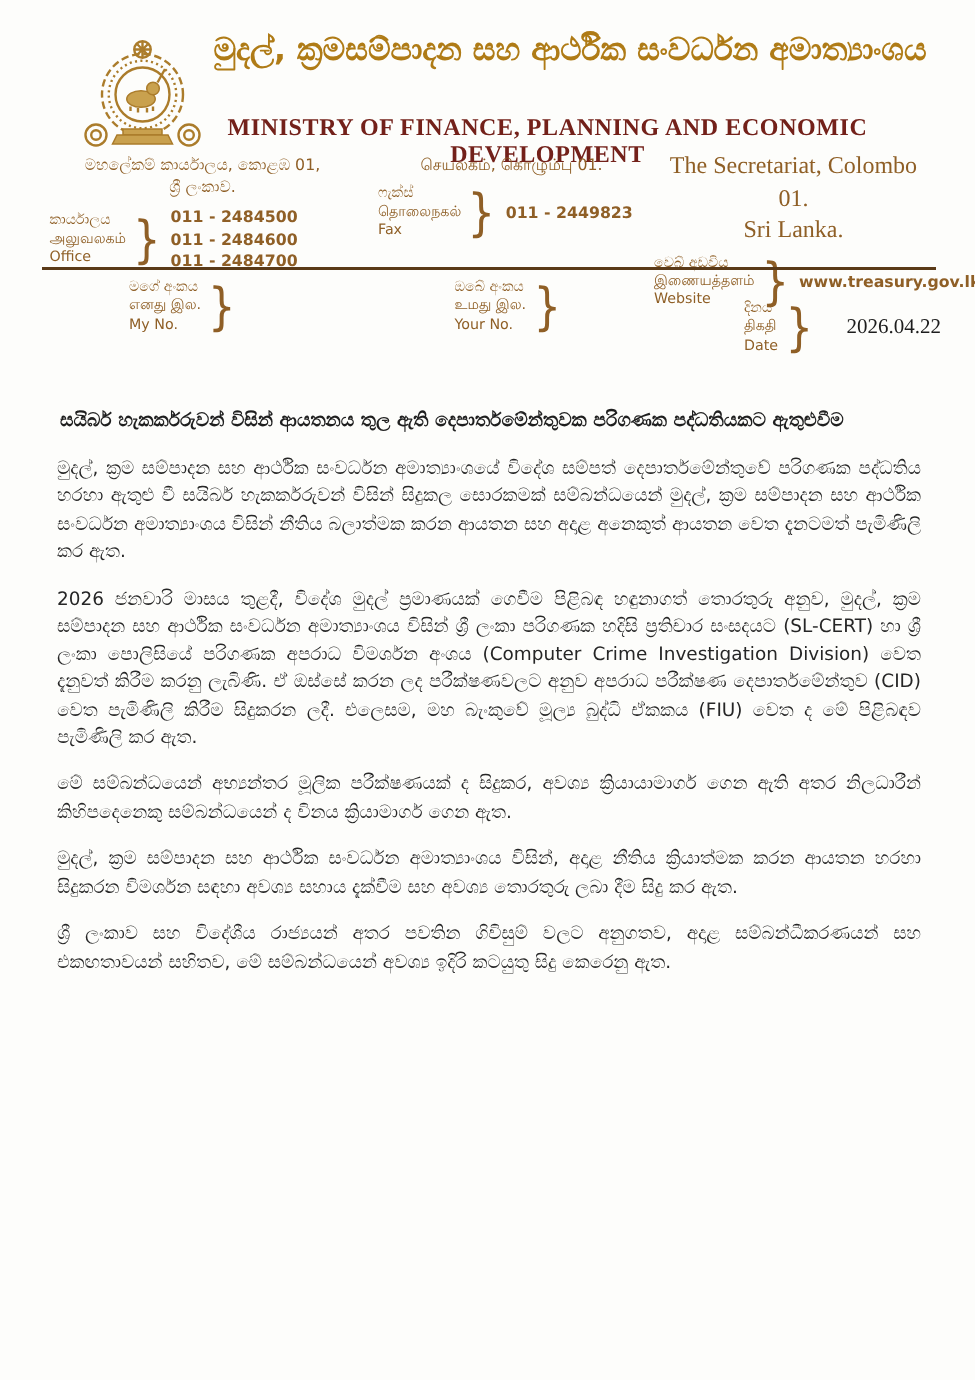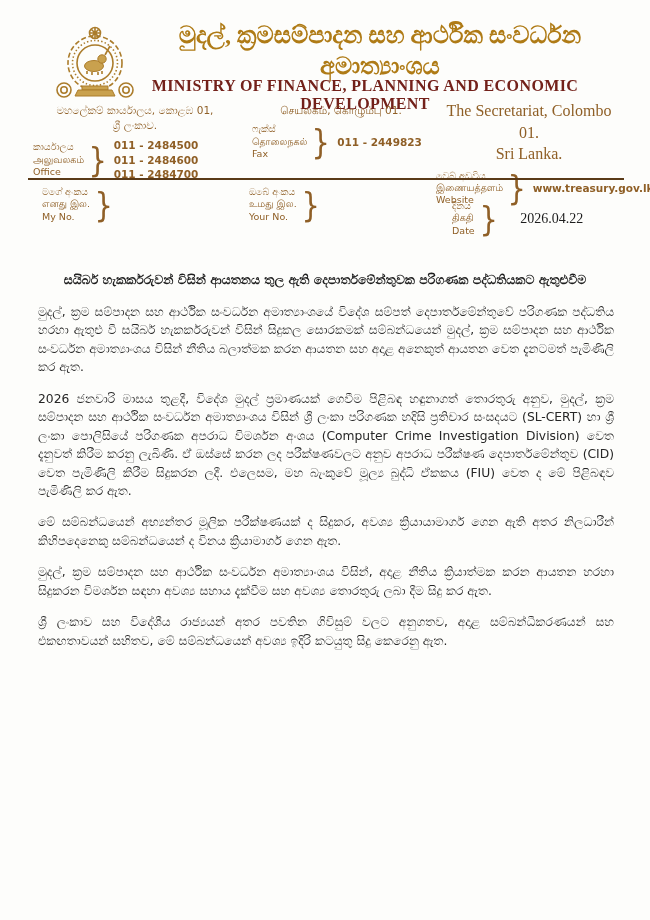--- a/index.html
+++ b/index.html
@@ -4,21 +4,21 @@
 <style>
   html,body{margin:0;padding:0;background:#e8e8e8;}
   .page{
     position:relative;width:650px;height:920px;margin:0 auto;
     background:#fdfdfb;overflow:hidden;
     font-family:"DejaVu Sans", sans-serif;
   }
   
   .emblem{position:absolute;left:52px;top:24px;width:86px;height:76px;}
   .header-titles{position:absolute;left:138px;top:20px;width:484px;text-align:center;}
-  .title-si{font-size:24px;font-weight:bold;color:#af7b16;line-height:1.3;font-family:Liberation Serif, serif;}
+  .title-si{font-size:21px;font-weight:bold;color:#af7b16;line-height:1.3;}
   .title-ta{font-size:15px;font-weight:bold;color:#af7b16;margin-top:4px;line-height:1.3;}
   .title-en{
     position:absolute;left:105px;top:77px;width:520px;text-align:center;
     font-family:"Liberation Serif", serif;font-weight:bold;font-size:16px;
     color:#73211a;letter-spacing:0.4px;
   }
   
   .contact-col{position:absolute;color:#8f5f26;}
   .addr{font-size:10.5px;line-height:1.45;text-align:center;}
   .addr-en{font-family:"Liberation Serif", serif;font-size:16px;line-height:1.35;text-align:center;}
@@ -29,31 +29,31 @@
   .label-stack{font-size:9.5px;line-height:1.3;text-align:left;}
   .brace{
     font-size:34px;font-weight:400;color:#8f5f26;line-height:1;
     margin:0 5px 0 3px;transform:scaleX(.85);font-family:"DejaVu Sans", sans-serif;
   }
   .val-stack{font-size:10.5px;line-height:1.35;font-weight:bold;text-align:left;}
   .val-single{font-size:10.5px;font-weight:bold;}
   
   .rule1{position:absolute;left:28px;right:26px;top:178px;border-top:2px solid #5a3a18;}
   
-  .ref-group{position:absolute;display:flex;align-items:center;color:#8f5f26;}
+  .ref-group{position:absolute;display:flex;align-items:center;color:#8f5f26;margin-left:44px;}
   .ref-my{left:42px;top:186px;}
-  .ref-your{left:249px;top:186px;justify-content:space-between;}
+  .ref-your{left:259px;top:186px;justify-content:space-between;}
   .ref-date{left:452px;top:200px;justify-content:center;}
   .date-value{
     font-family:"Liberation Serif", serif;font-size:14px;color:#1d1d1d;
     margin-left:16px;font-weight:normal;
   }
   
   .subject{
-    position:absolute;top:272px;left:40px;right:40px;text-align:center;
+    position:absolute;top:272px;left:40px;right:40px;text-align:left;
     font-size:12.5px;font-weight:bold;color:#1f1f1f;
   }
   .body-text{
     position:absolute;top:303px;left:38px;right:36px;
     font-size:12.3px;color:#262626;text-align:justify;
   }
   .body-text p{margin:0 0 13px 0;line-height:1.5;}
   
   .em-s{fill:none;stroke:#ab7c2b;stroke-width:1.6;}
   .em-f{fill:#c9a14e;stroke:#ab7c2b;stroke-width:1;}

